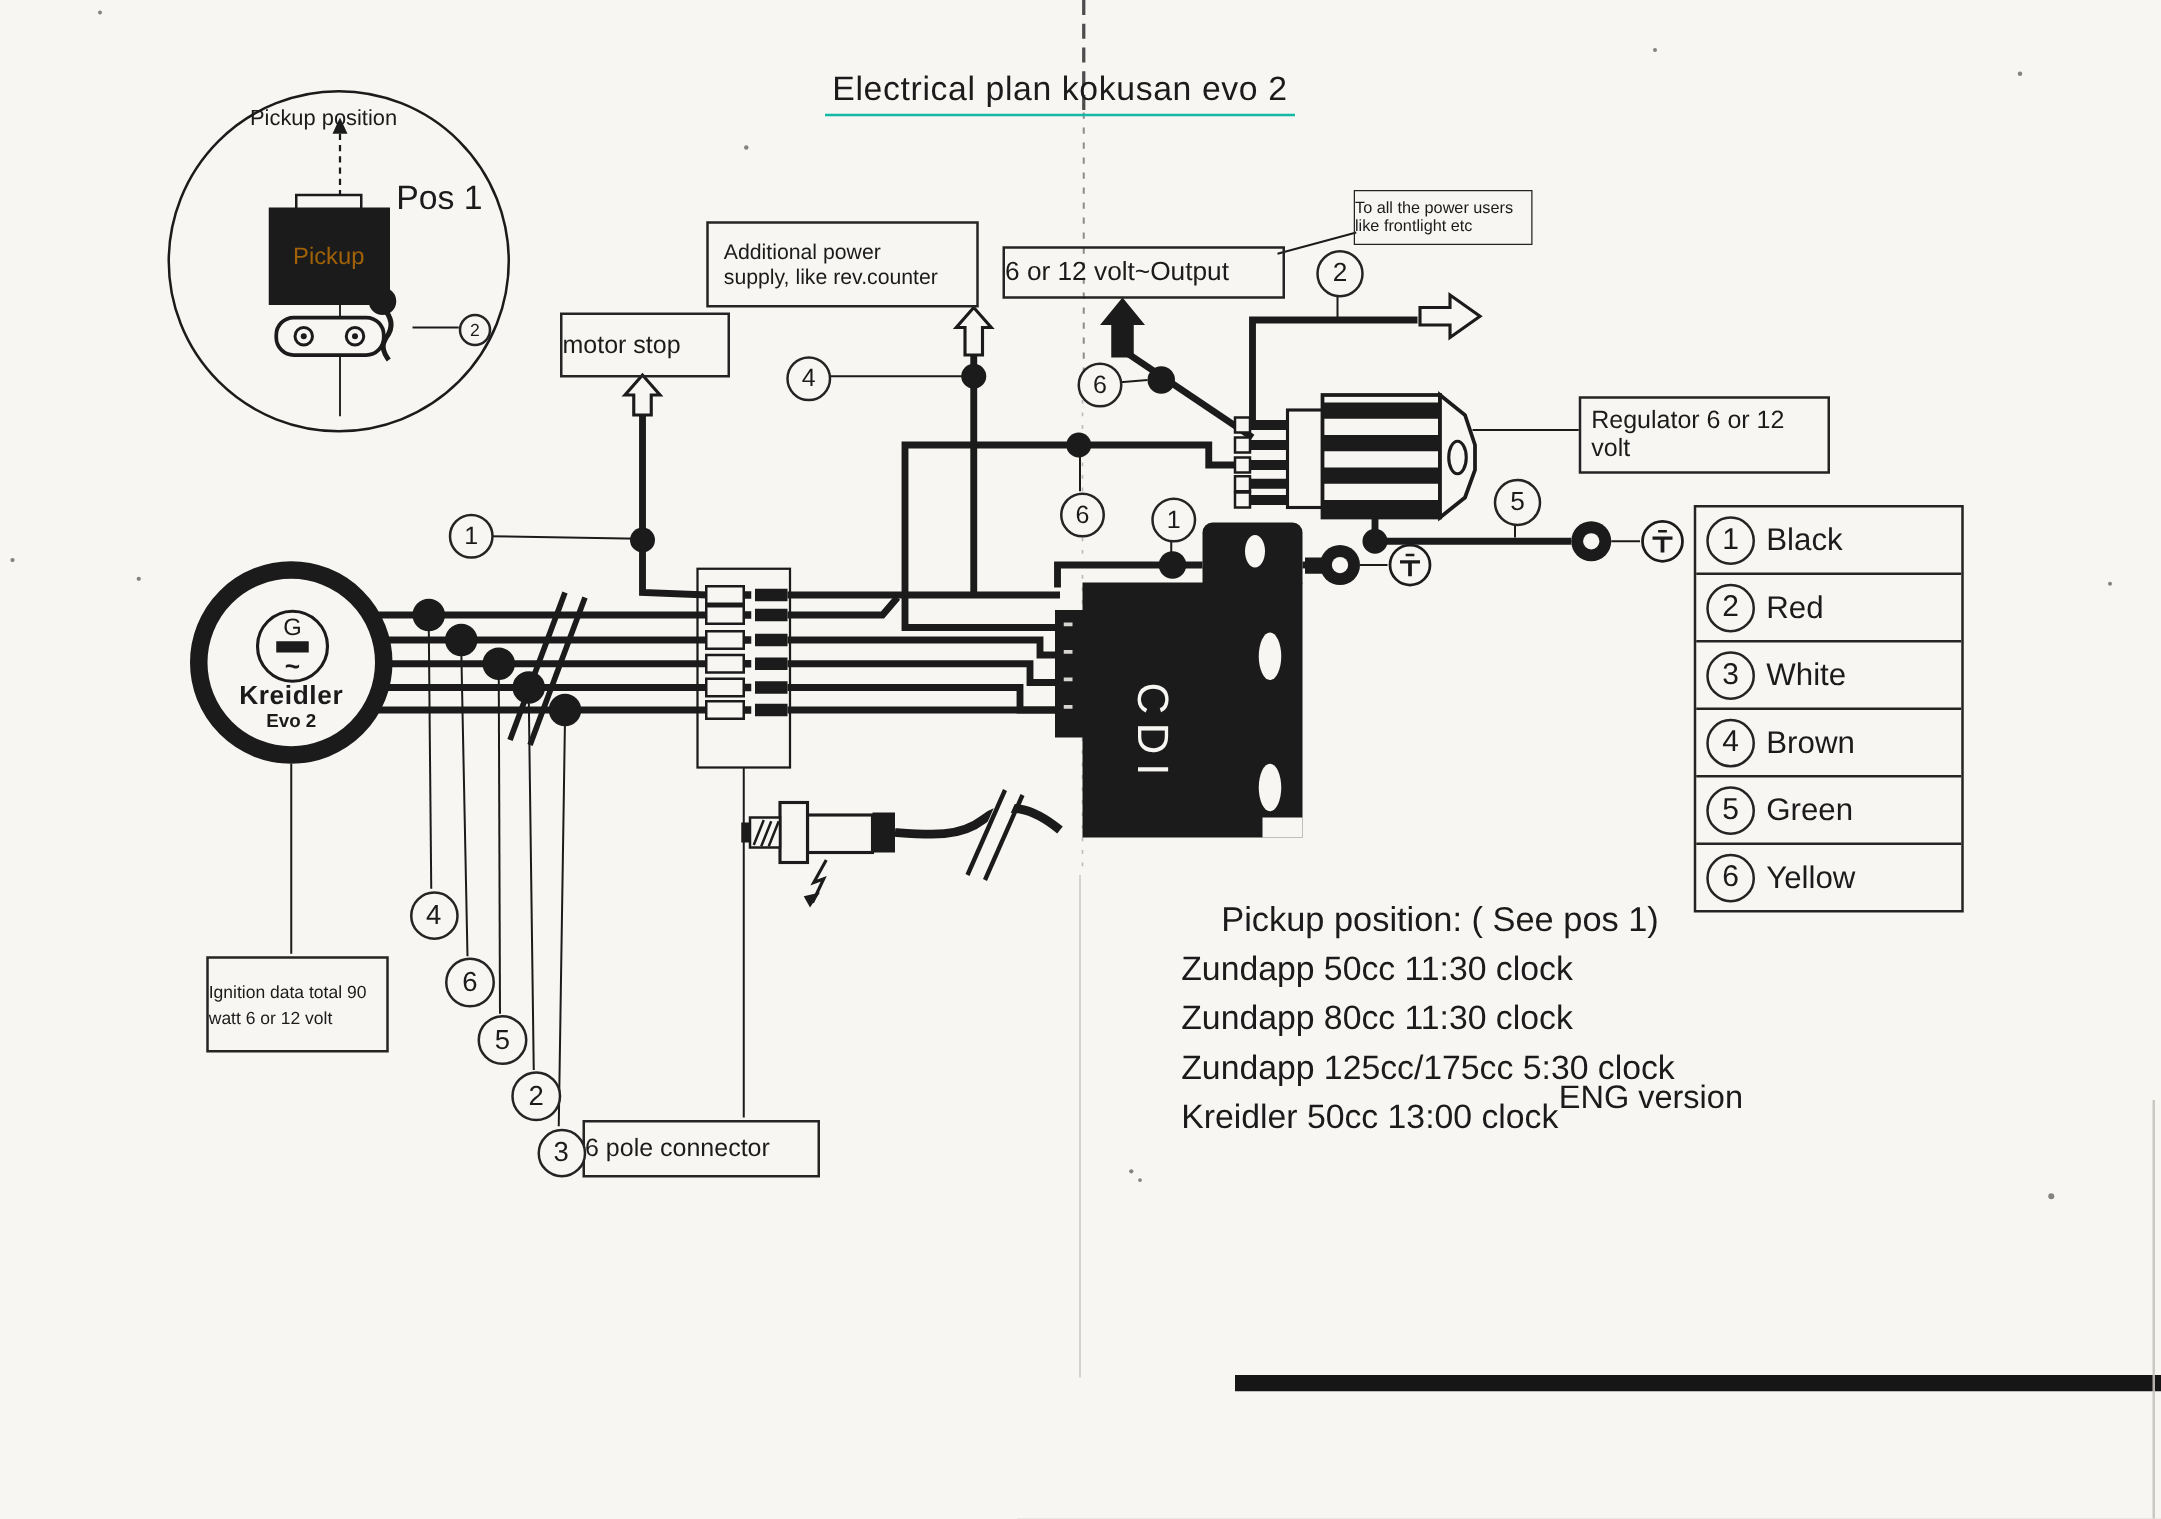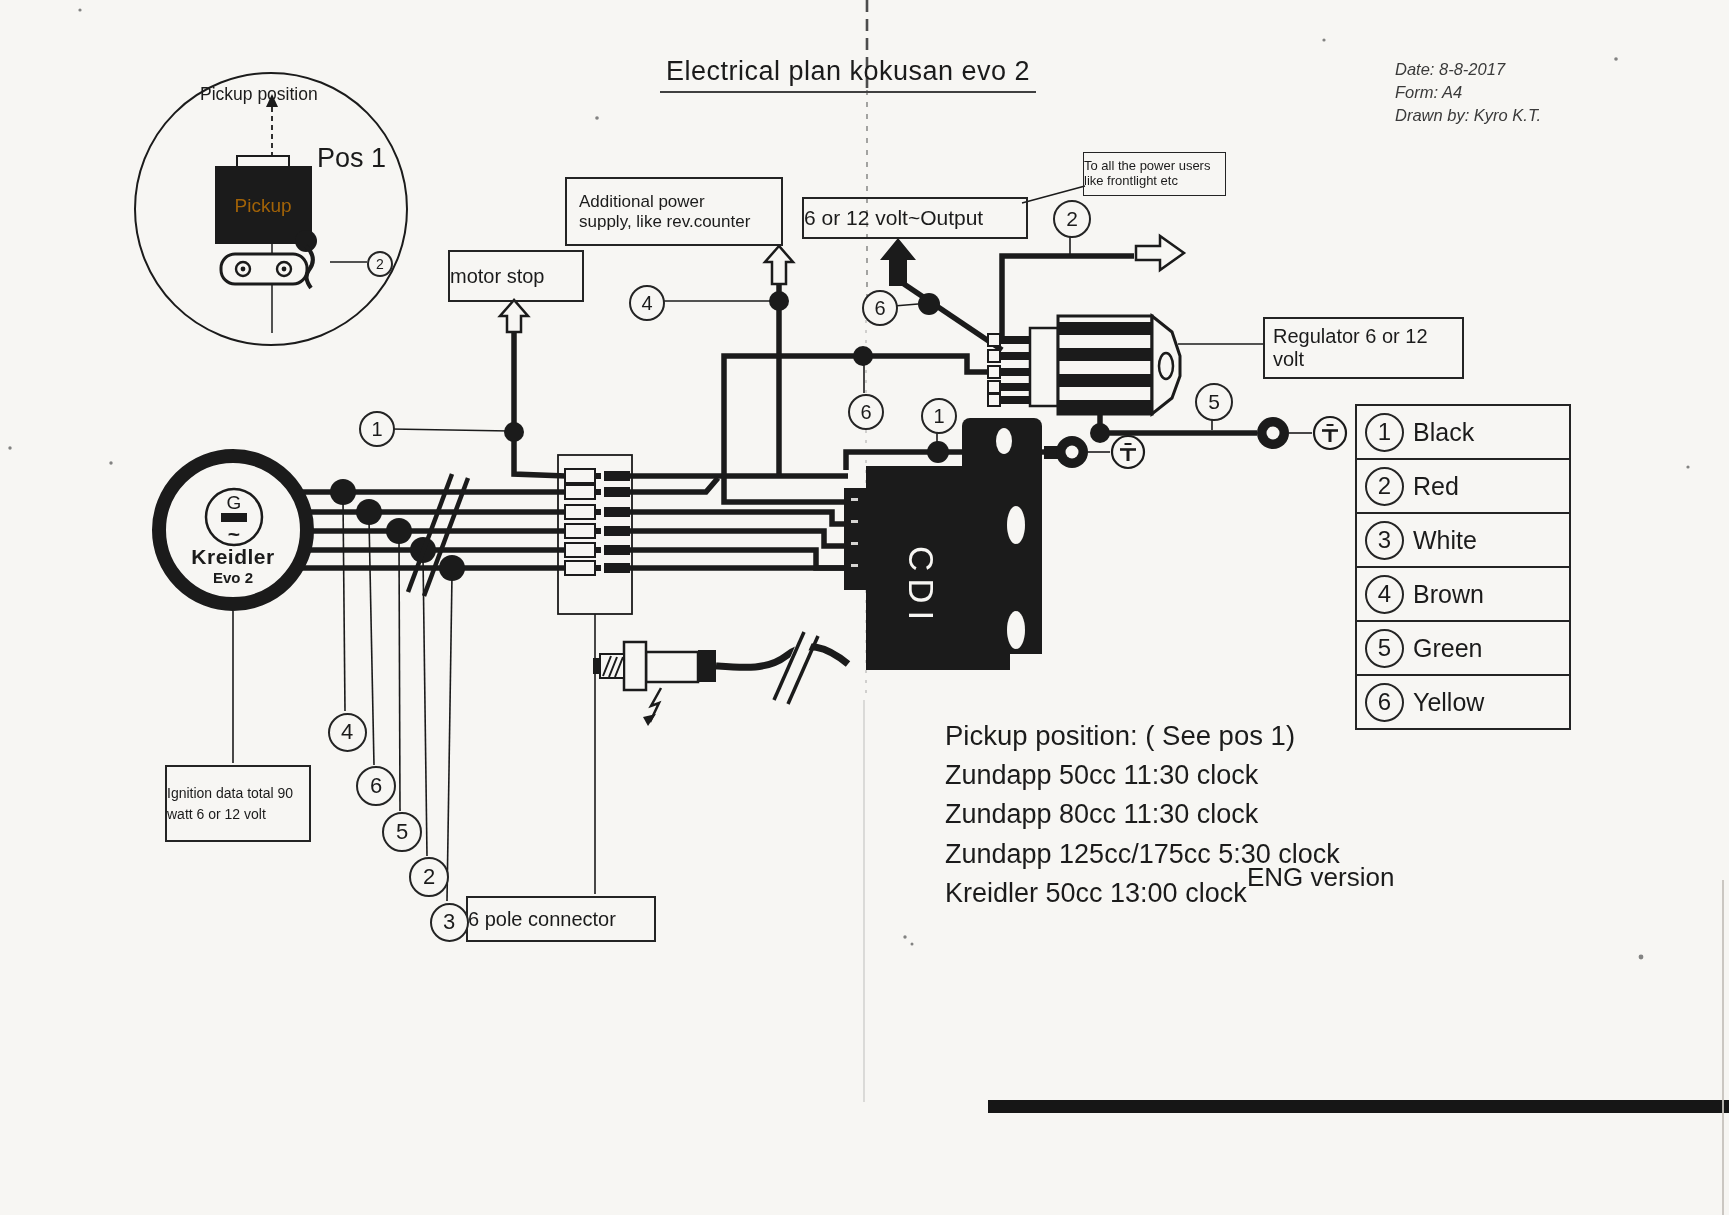--- a/index.html
+++ b/index.html
@@ -8,25 +8,25 @@
   .abs{position:absolute;}
   .box{position:absolute;border:2.2px solid #242424;background:transparent;
        display:flex;flex-direction:column;align-items:flex-start;justify-content:center;
        text-align:center;line-height:1.15;}
   .ctr{transform:translate(-50%,-50%);}
   .marker{position:absolute;border:2.2px solid #242424;border-radius:50%;
           display:flex;align-items:center;justify-content:center;background:#f7f6f3;
           font-weight:400;}
   #title{position:absolute;left:638px;top:56px;width:420px;text-align:center;}
   #title span{display:inline-block;font-size:27px;letter-spacing:.5px;
-              border-bottom:2px solid #404040;padding:0 6px 4px 6px;}
+              border-bottom:2px solid #14b8a6;padding:0 6px 4px 6px;}
   #meta{position:absolute;left:1395px;top:58px;font-style:italic;font-size:16.5px;
         line-height:23px;color:#3a3a3a;}
   .notes{position:absolute;left:945px;top:716px;font-size:27px;line-height:39.5px;}
-  .notes .nh{font-size:27.5px;}
+  .notes .nh{font-size:27.5px;margin-left:32px;}
   #legend{position:absolute;left:1355px;top:404px;width:212px;border:2.4px solid #242424;}
   .lrow{display:flex;align-items:center;height:52px;border-top:2.2px solid #242424;
         padding-left:8px;gap:9px;}
   .lrow:first-child{border-top:none;}
   .lnum{width:35px;height:35px;border:2.5px solid #242424;border-radius:50%;flex:0 0 auto;
         display:flex;align-items:center;justify-content:center;font-size:24px;}
   .llab{font-size:25px;}
   .dash3{display:inline-block;width:13px;height:7px;background:#1b1b1b;margin:0 2.5px 2px 2.5px;vertical-align:middle;}
   #cdi-text{position:absolute;left:901px;top:546px;height:120px;writing-mode:vertical-rl;
             color:#f7f6f3;font-size:35px;letter-spacing:7px;}
@@ -274,25 +274,20 @@
             <circle cx="111" cy="463" r="1.7"></circle>
         <circle cx="1324" cy="40" r="1.6"></circle>
             <circle cx="10" cy="448" r="1.7"></circle>
       </g>
     </g>
   </g>
 </svg>
 
 <div id="title"><span>Electrical plan kokusan evo 2</span></div>
 
-<div id="meta">
-  <div>Date: 8-8-2017</div>
-  <div>Form: A4</div>
-  <div>Drawn by: Kyro K.T.</div>
-</div>
 
 <div class="abs" style="left:200px;top:84px;font-size:17.5px;">Pickup position</div>
 <div class="abs ctr" style="left:263px;top:206px;color:#a16207;font-size:19px;">Pickup</div>
 <div class="abs" style="left:317px;top:143px;font-size:27px;">Pos 1</div>
 
 <div class="box" style="left:448px;top:250px;width:132px;height:48px;font-size:20px;">
   <span>motor stop</span>
 </div>
 
 <div class="box" style="left:565px;top:177px;width:202px;height:65px;font-size:17px;align-items:flex-start;padding-left:12px;text-align:left;">

